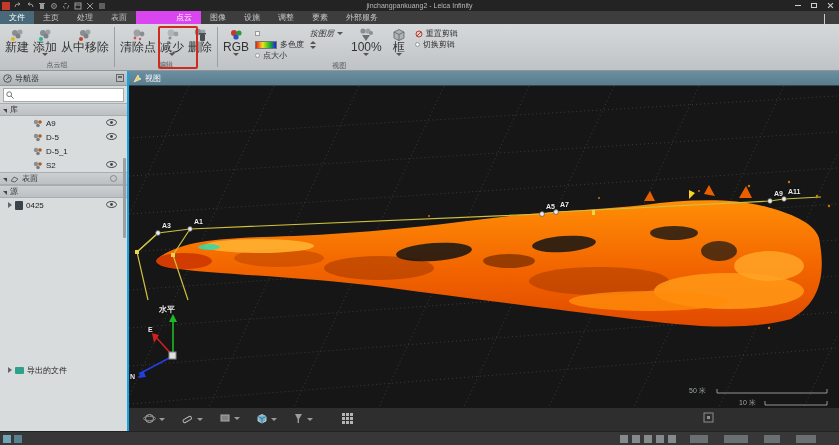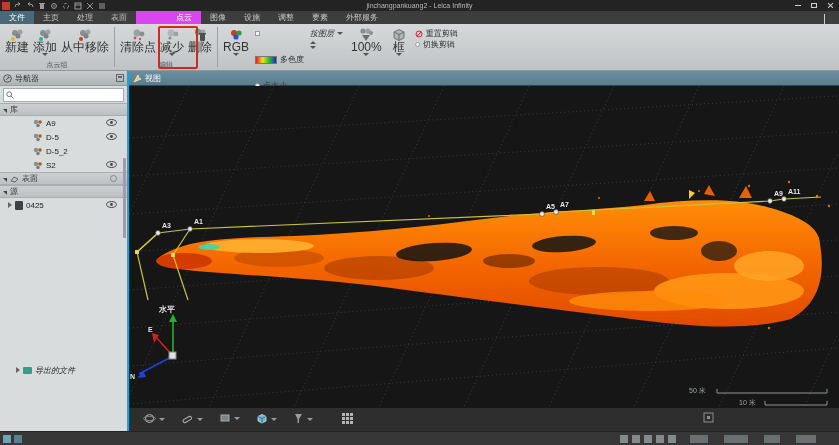--- a/index.html
+++ b/index.html
@@ -228,21 +228,21 @@
       <div class="rbody">
         <div class="rbtn">
           <svg width="18" height="15">
               <circle cx="7" cy="6" r="3" fill="#c23a2a"></circle>
               <circle cx="12" cy="6" r="2.6" fill="#2a9a3a"></circle>
               <circle cx="9" cy="10" r="2.6" fill="#2a52c2"></circle>
             </svg>
           <span class="lbl">RGB</span>
           <span class="caret"></span>
         </div>
-        <div class="mini" style="margin-left:4px;gap:15px;">
+        <div class="mini" style="margin-left:4px;">
           <div class="mini-row">
               <span class="sqdot"></span>
             </div>
           <div class="mini-row">
             <span class="rainbow"></span>
             <span class="minilbl">多色度</span>
           </div>
           <div class="mini-row">
             <span class="radio"></span>
             <span class="minilbl">点大小</span>
@@ -347,21 +347,21 @@
                 <ellipse cx="5.5" cy="3.5" rx="5" ry="3" fill="none" stroke="#444"></ellipse>
                 <circle cx="5.5" cy="3.5" r="1.4" fill="#444"></circle>
               </svg></span>
         </div>
         <div class="trow indent1">
           <svg width="11" height="10">
               <circle cx="4" cy="4" r="2.2" fill="#8a8f93"></circle>
               <circle cx="8" cy="4" r="1.8" fill="#b05a20"></circle>
               <circle cx="6" cy="7.5" r="1.8" fill="#777c80"></circle>
             </svg>
-          <span class="nm">D-5_2</span>
+          <span class="nm">D-5_1</span>
         </div>
         <div class="trow indent1">
           <svg width="11" height="10">
               <circle cx="4" cy="4" r="2.2" fill="#8a8f93"></circle>
               <circle cx="8" cy="4" r="1.8" fill="#b05a20"></circle>
               <circle cx="6" cy="7.5" r="1.8" fill="#777c80"></circle>
             </svg>
           <span class="nm">S2</span>
           <span class="eye"><svg width="11" height="7">
                 <ellipse cx="5.5" cy="3.5" rx="5" ry="3" fill="none" stroke="#444"></ellipse>
@@ -383,21 +383,21 @@
         <div class="trow" style="padding-left:8px;">
           <span class="col"></span>
           <span class="fileicon"></span>
           <span class="nm">0425</span>
           <span class="eye"><svg width="11" height="7">
                 <ellipse cx="5.5" cy="3.5" rx="5" ry="3" fill="none" stroke="#444"></ellipse>
                 <circle cx="5.5" cy="3.5" r="1.4" fill="#444"></circle>
               </svg></span>
         </div>
         <div class="spacer"></div>
-        <div class="trow" style="padding-left:16px;font-style:italic;">
+        <div class="trow" style="padding-left:8px;">
           <span class="col"></span>
           <span class="foldericon"></span>
           <span class="nm">导出的文件</span>
         </div>
         <div class="scrollthumb"></div>
       </div>
     </div>
 
     <div class="viewport">
       <div class="vp-header">

